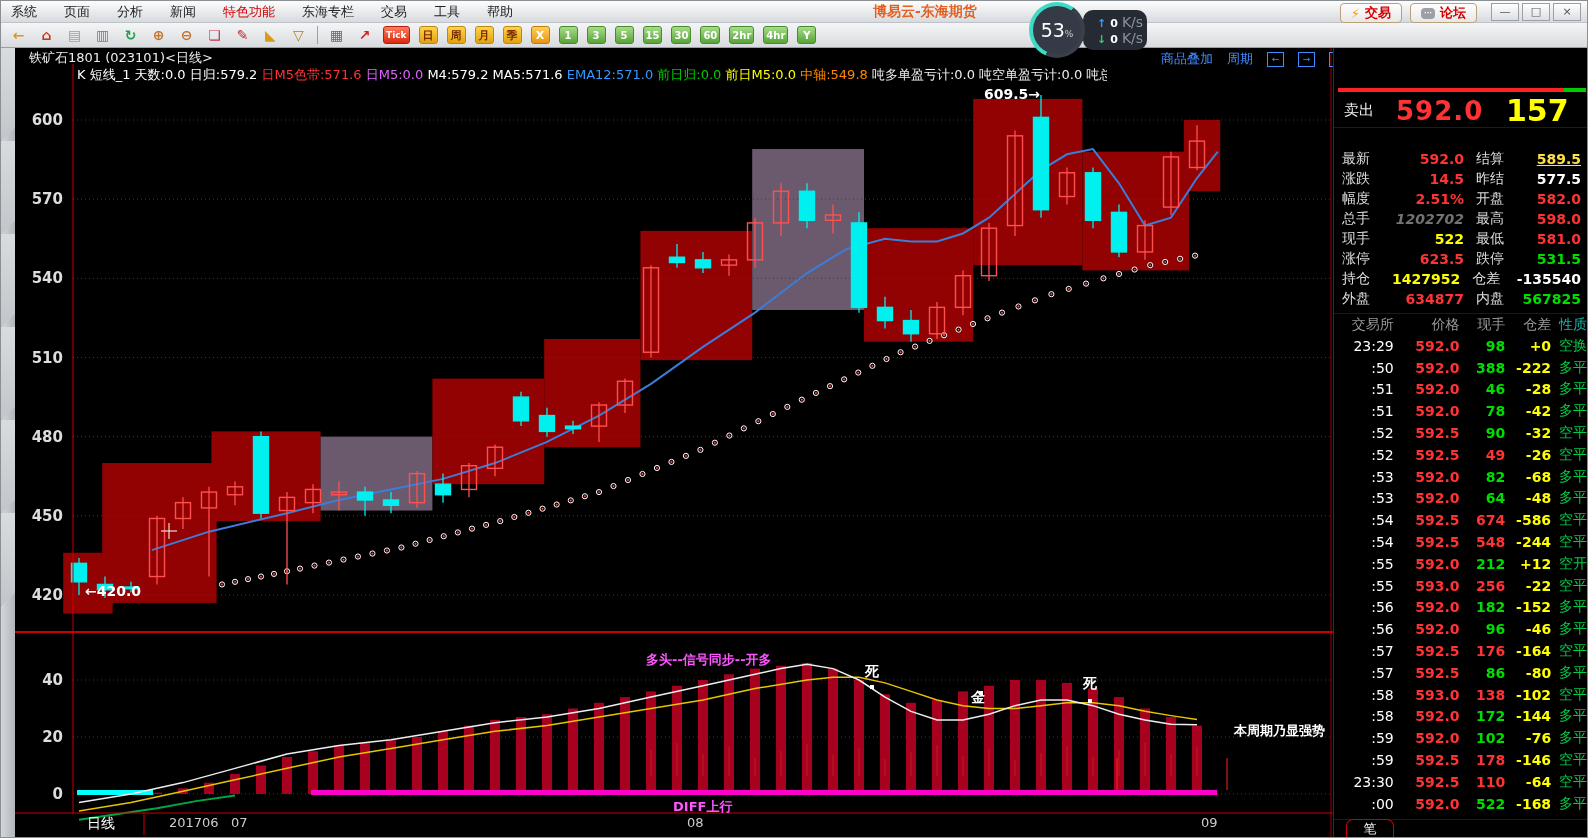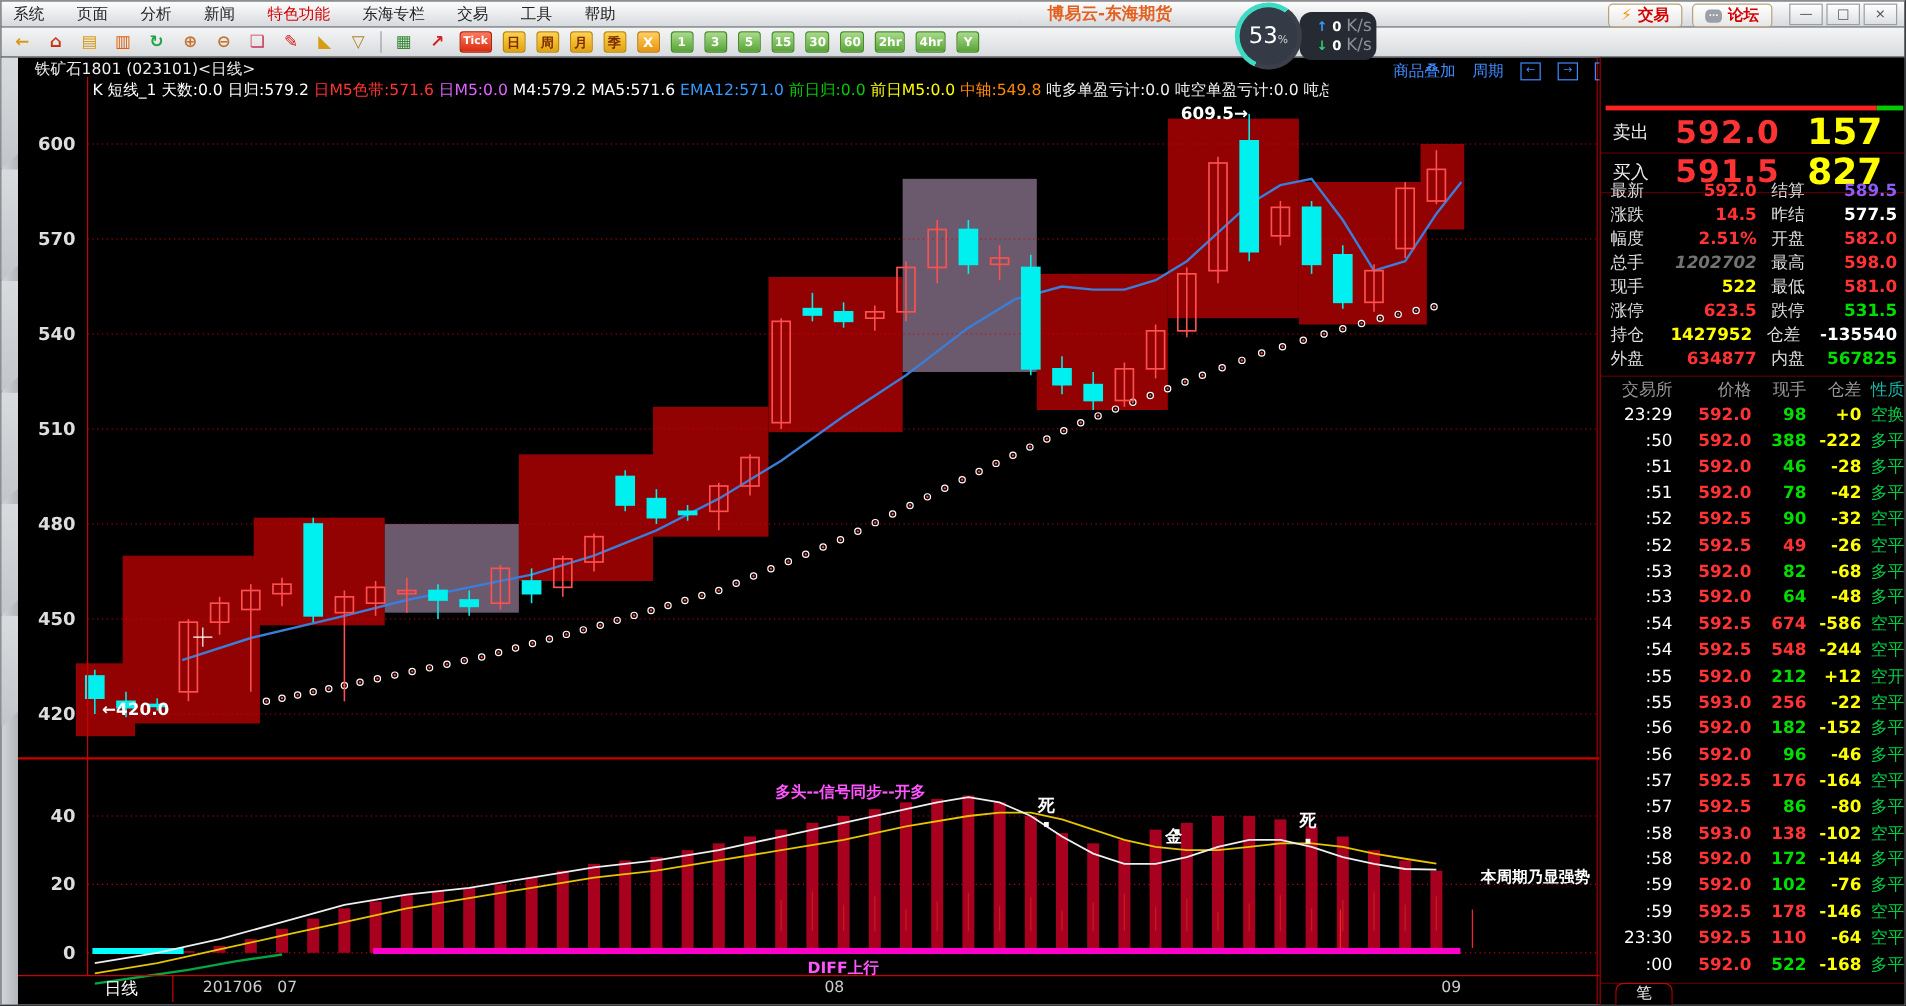--- a/index.html
+++ b/index.html
@@ -545,31 +545,26 @@
 
   <div class="right-panel">
     <div class="rp-bar">
         <i></i>
       </div>
     <div class="rp-row askbid" style="top:46px">
       <span class="lab">卖出</span>
       <span class="px">592.0</span>
       <span class="sz">157</span>
     </div>
-    <div class="rp-row askbid" style="top:79px">
-      <span class="lab">买入</span>
-      <span class="px">591.5</span>
-      <span class="sz">827</span>
-    </div>
     <div class="quote-grid">
         <div class="qrow">
           <span class="ql">最新</span>
           <span class="qv" style="color: rgb(255, 51, 51);">592.0</span>
           <span class="ql2">结算</span>
-          <span class="qv2" style="color: #8b5cf6;">589.5</span>
+          <span class="qv2" style="color: #fde047; text-decoration: underline;">589.5</span>
         </div>
         <div class="qrow">
           <span class="ql">涨跌</span>
           <span class="qv" style="color: rgb(255, 51, 51);">14.5</span>
           <span class="ql2">昨结</span>
           <span class="qv2" style="color: rgb(255, 255, 255);">577.5</span>
         </div>
         <div class="qrow">
           <span class="ql">幅度</span>
           <span class="qv" style="color: rgb(255, 51, 51);">2.51%</span>

